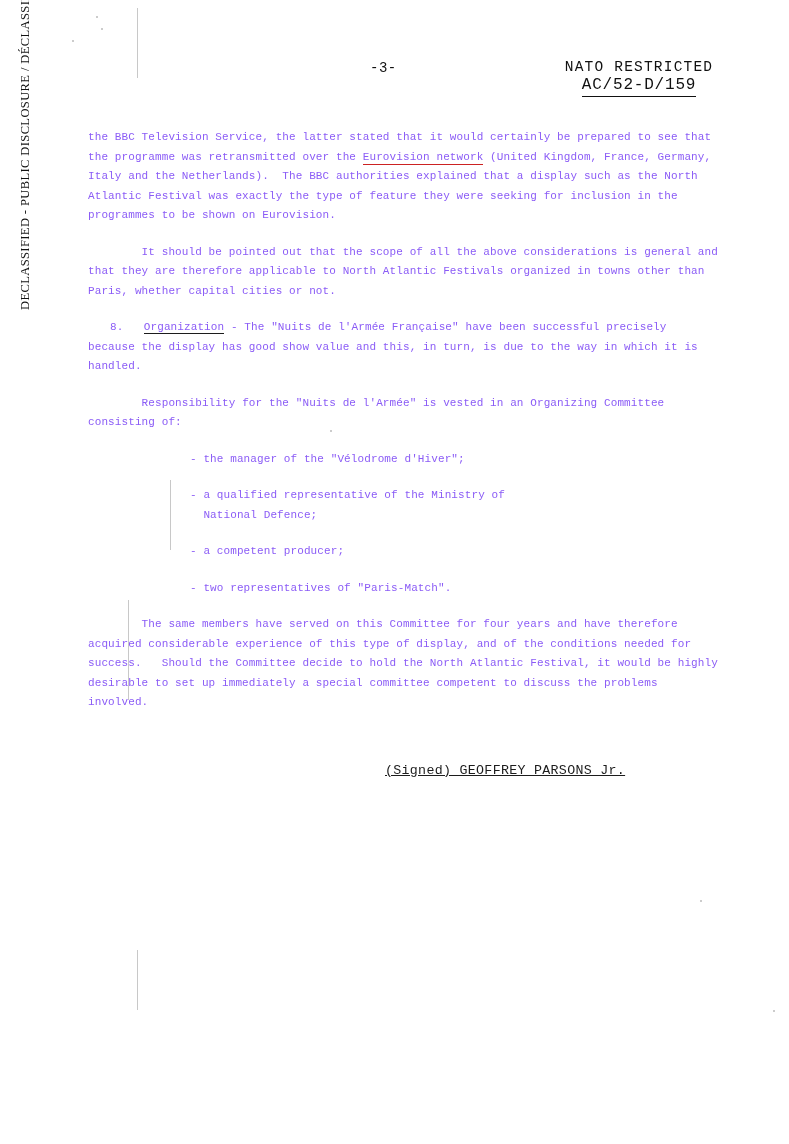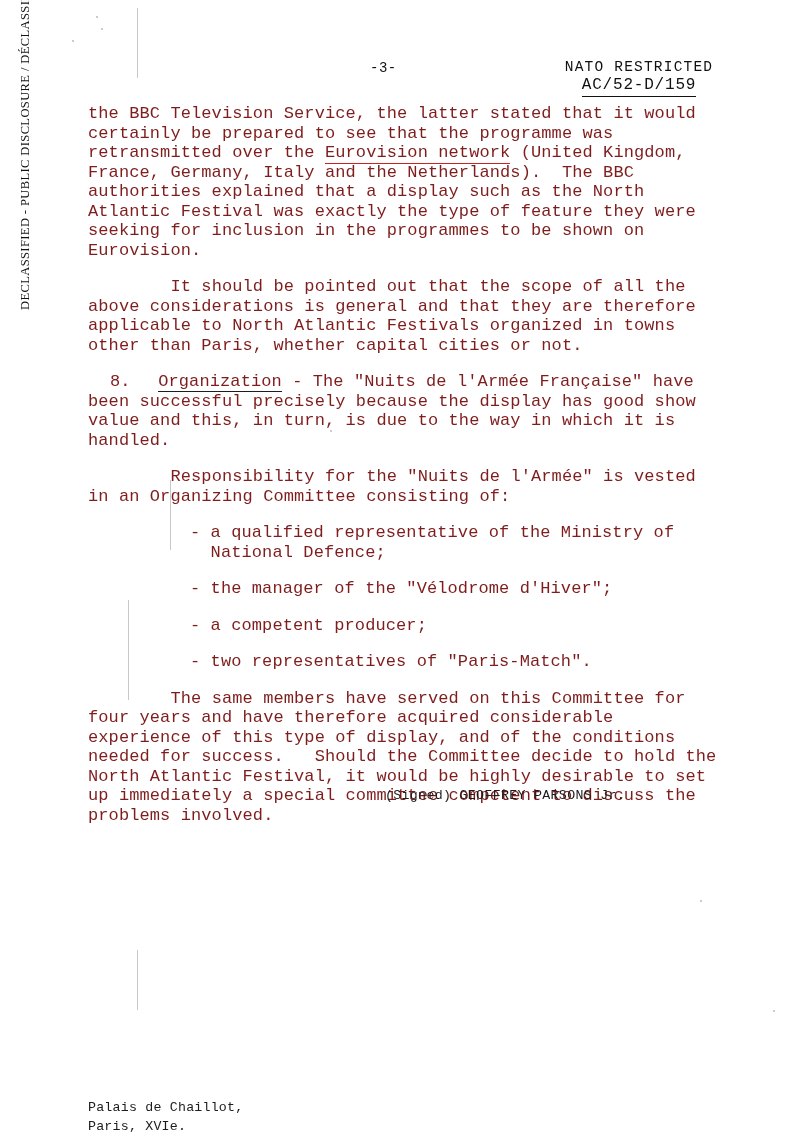--- a/index.html
+++ b/index.html
@@ -65,26 +65,26 @@
     border-bottom: 1.2px solid #111;
     display: inline-block;
     padding-bottom: 1px;
     line-height: 1.2;
   }
 
   
   .body-block {
     position: absolute;
     left: 88px;
-    top: 104px;
+    top: 128px;
     width: 630px;
-    font-size: 17px;
+    font-size: 11px;
     line-height: 19.5px;
     letter-spacing: 0.1px;
-    color: #7f1d1d;
+    color: #8b5cf6;
   }
   .para {
     margin: 0 0 17px 0;
     white-space: pre-wrap;
   }
   .redline {
     border-bottom: 1.6px solid #cc2222;
     padding-bottom: 1px;
   }
   .u {
@@ -102,24 +102,25 @@
   }
   .bullets li {
     margin: 0 0 17px 0;
     padding-left: 102px;
     white-space: pre-wrap;
     line-height: 19.5px;
   }
   .signature {
     position: absolute;
     left: 385px;
-    top: 788px;
+    top: 763px;
     font-size: 13.3px;
     letter-spacing: 0.3px;
     color: #1c1c1c;
+    text-decoration: underline;
   }
   .footer {
     position: absolute;
     left: 88px;
     top: 1098px;
     font-size: 13.3px;
     line-height: 19px;
     letter-spacing: 0.2px;
     color: #1c1c1c;
     white-space: pre-wrap;
@@ -168,28 +169,26 @@
 
     <p class="para"><span>the BBC Television Service, the latter stated that it would certainly be prepared to see that the programme was retransmitted over the </span><span class="redline">Eurovision network</span><span> (United Kingdom, France, Germany, Italy and the Netherlands).  The BBC authorities explained that a display such as the North Atlantic Festival was exactly the type of feature they were seeking for inclusion in the programmes to be shown on Eurovision.</span></p>
 
     <p class="para">        It should be pointed out that the scope of all the above considerations is general and that they are therefore applicable to North Atlantic Festivals organized in towns other than Paris, whether capital cities or not.</p>
 
     <p class="num-item"><span style="margin-left:22px;">8.</span>  <span class="u">Organization</span><span> - The "Nuits de l'Armée Française" have been successful precisely because the display has good show value and this, in turn, is due to the way in which it is handled.</span></p>
 
     <p class="para">        Responsibility for the "Nuits de l'Armée" is vested in an Organizing Committee consisting of:</p>
 
     <ul class="bullets">
+      <li>- the manager of the "Vélodrome d'Hiver";</li>
       <li>- a qualified representative of the Ministry of
   National Defence;</li>
-      <li>- the manager of the "Vélodrome d'Hiver";</li>
       <li>- a competent producer;</li>
       <li>- two representatives of "Paris-Match".</li>
     </ul>
 
     <p class="para">        The same members have served on this Committee for four years and have therefore acquired considerable experience of this type of display, and of the conditions needed for success.   Should the Committee decide to hold the North Atlantic Festival, it would be highly desirable to set up immediately a special committee competent to discuss the problems involved.</p>
   </div>
 
   <div class="signature">(Signed) GEOFFREY PARSONS Jr.</div>
 
-  <div class="footer">Palais de Chaillot,
-Paris, XVIe.</div>
 
 </div>
 
 </body></html>

